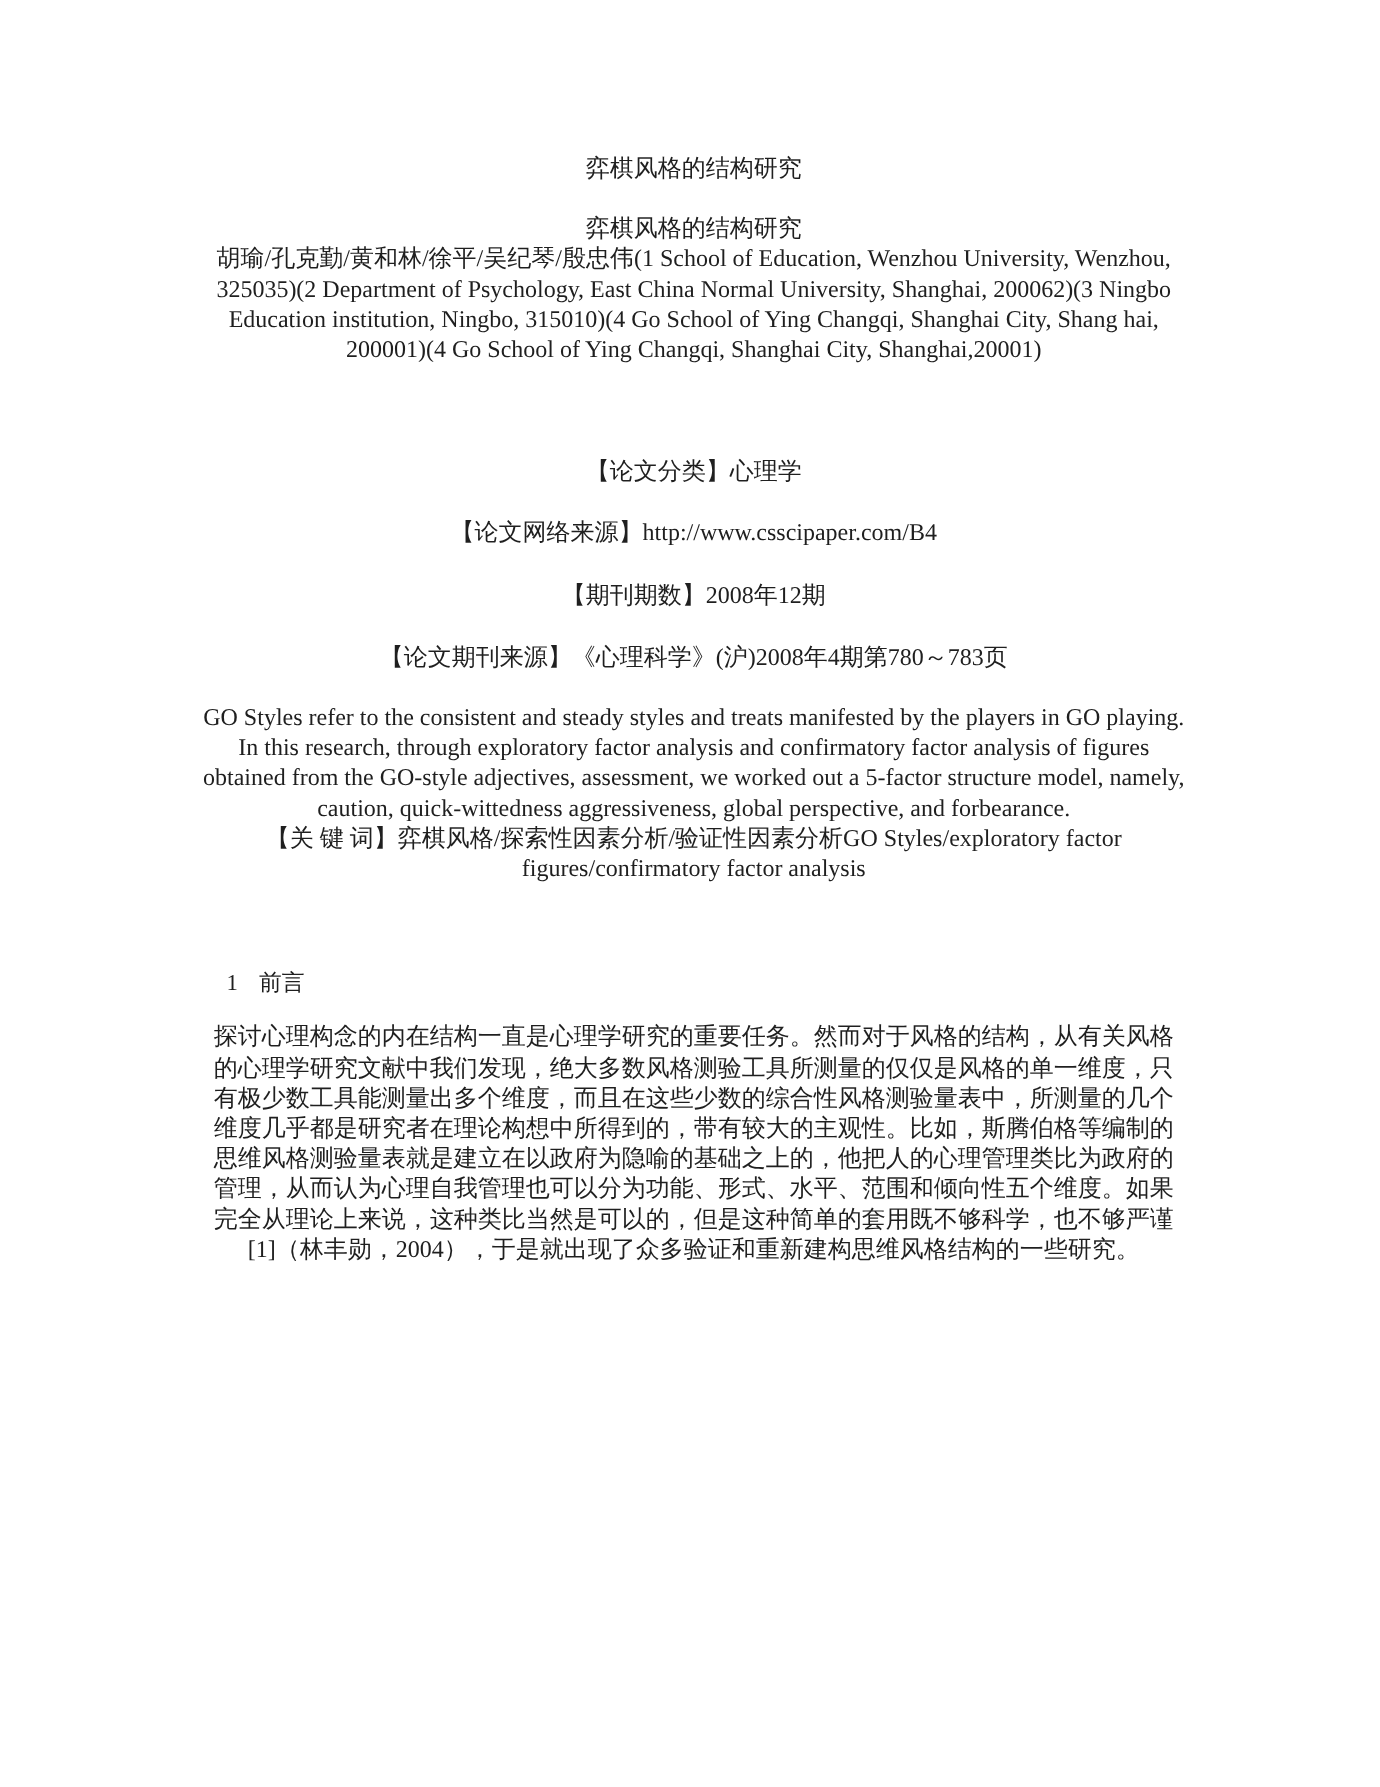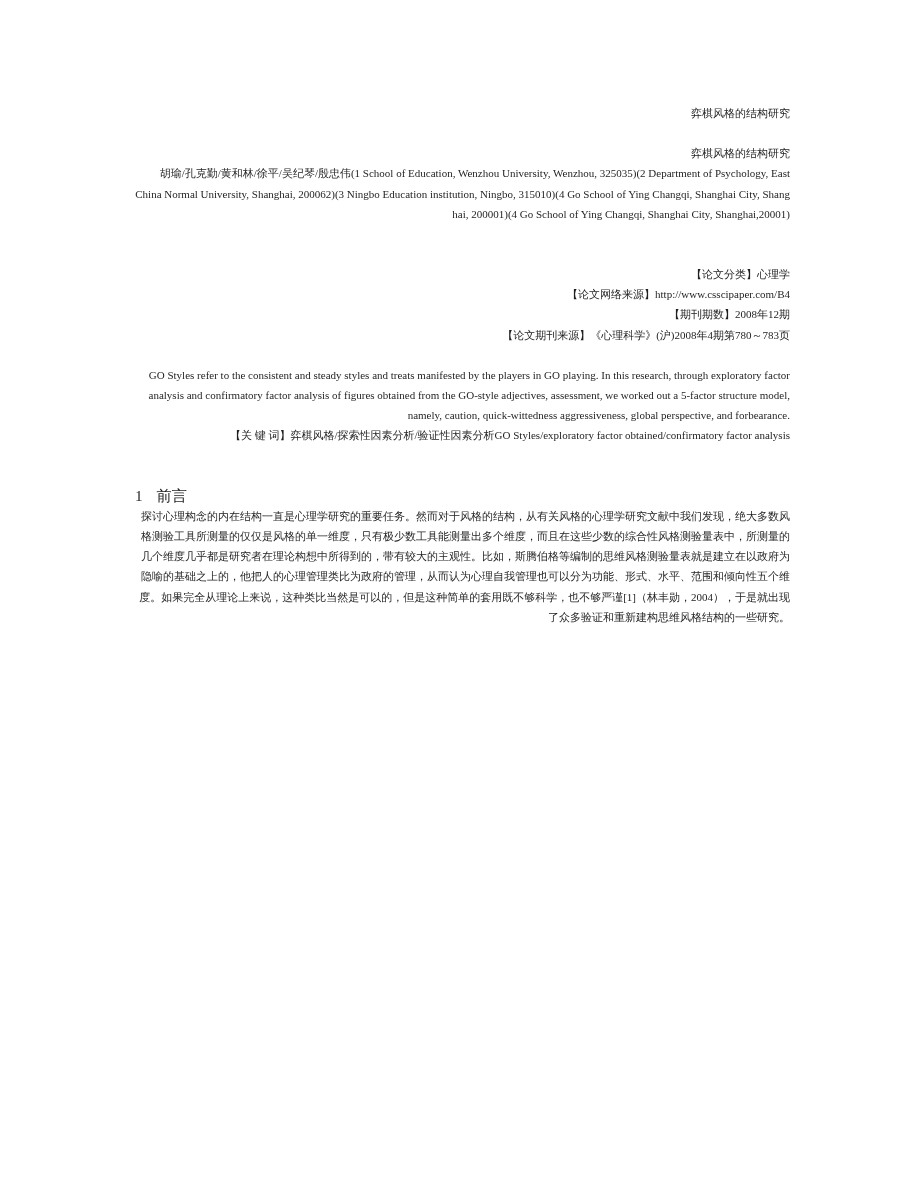--- a/index.html
+++ b/index.html
@@ -23,44 +23,45 @@
     height: 1191px;
     background: #fff;
   }
   .content {
     position: absolute;
     left: 135px;
     top: 103px;
     width: 655px;
   }
   .para {
-    font-size: 11px;
+    font-size: 16px;
     line-height: 20.2px;
-    text-align: right;
+    text-align: center;
     margin: 0;
     color: #1f1f1f;
     word-wrap: break-word;
     white-space: normal;
   }
   .doc-title {
     margin-bottom: 20px;
   }
   .meta-block .para {
     line-height: 20.2px;
+    margin-top: 21px;
   }
   .spacer-block {
     height: 40px;
   }
   .spacer-small {
     height: 20px;
   }
   .section-heading {
     font-size: 15.2px;
     line-height: 20.2px;
-    margin: 0;
+    margin: 16px;
     color: #1f1f1f;
   }
   .heading-num {
     letter-spacing: 0;
   }
   .heading-gap {
     display: inline-block;
     width: 14px;
   }
 </style>
@@ -84,21 +85,21 @@
       <p class="para"><span>【期刊期数】</span><span>2008年12期</span></p>
       <p class="para"><span>【论文期刊来源】</span><span>《心理科学》(沪)2008年4期第780～783页</span></p>
     </div>
 
     <div class="spacer-small"></div>
 
 
 
     <p class="para">GO Styles refer to the consistent and steady styles and treats manifested by the players in GO playing. In this research, through exploratory factor analysis and confirmatory factor analysis of figures obtained from the GO-style adjectives, assessment, we worked out a 5-factor structure model, namely, caution, quick-wittedness aggressiveness, global perspective, and forbearance.</p>
 
-    <p class="para">【关 键 词】弈棋风格/探索性因素分析/验证性因素分析GO Styles/exploratory factor obtained/confirmatory factor analysis</p>
+    <p class="para">【关 键 词】弈棋风格/探索性因素分析/验证性因素分析GO Styles/exploratory factor figures/confirmatory factor analysis</p>
 
     <div class="spacer-block"></div>
 
     <p class="section-heading"><span class="heading-num">1</span><span class="heading-gap"></span><span>前言</span></p>
 
     <p class="para">探讨心理构念的内在结构一直是心理学研究的重要任务。然而对于风格的结构，从有关风格的心理学研究文献中我们发现，绝大多数风格测验工具所测量的仅仅是风格的单一维度，只有极少数工具能测量出多个维度，而且在这些少数的综合性风格测验量表中，所测量的几个维度几乎都是研究者在理论构想中所得到的，带有较大的主观性。比如，斯腾伯格等编制的思维风格测验量表就是建立在以政府为隐喻的基础之上的，他把人的心理管理类比为政府的管理，从而认为心理自我管理也可以分为功能、形式、水平、范围和倾向性五个维度。如果完全从理论上来说，这种类比当然是可以的，但是这种简单的套用既不够科学，也不够严谨[1]（林丰勋，2004），于是就出现了众多验证和重新建构思维风格结构的一些研究。</p>
 
   </div>
 </div>
 

